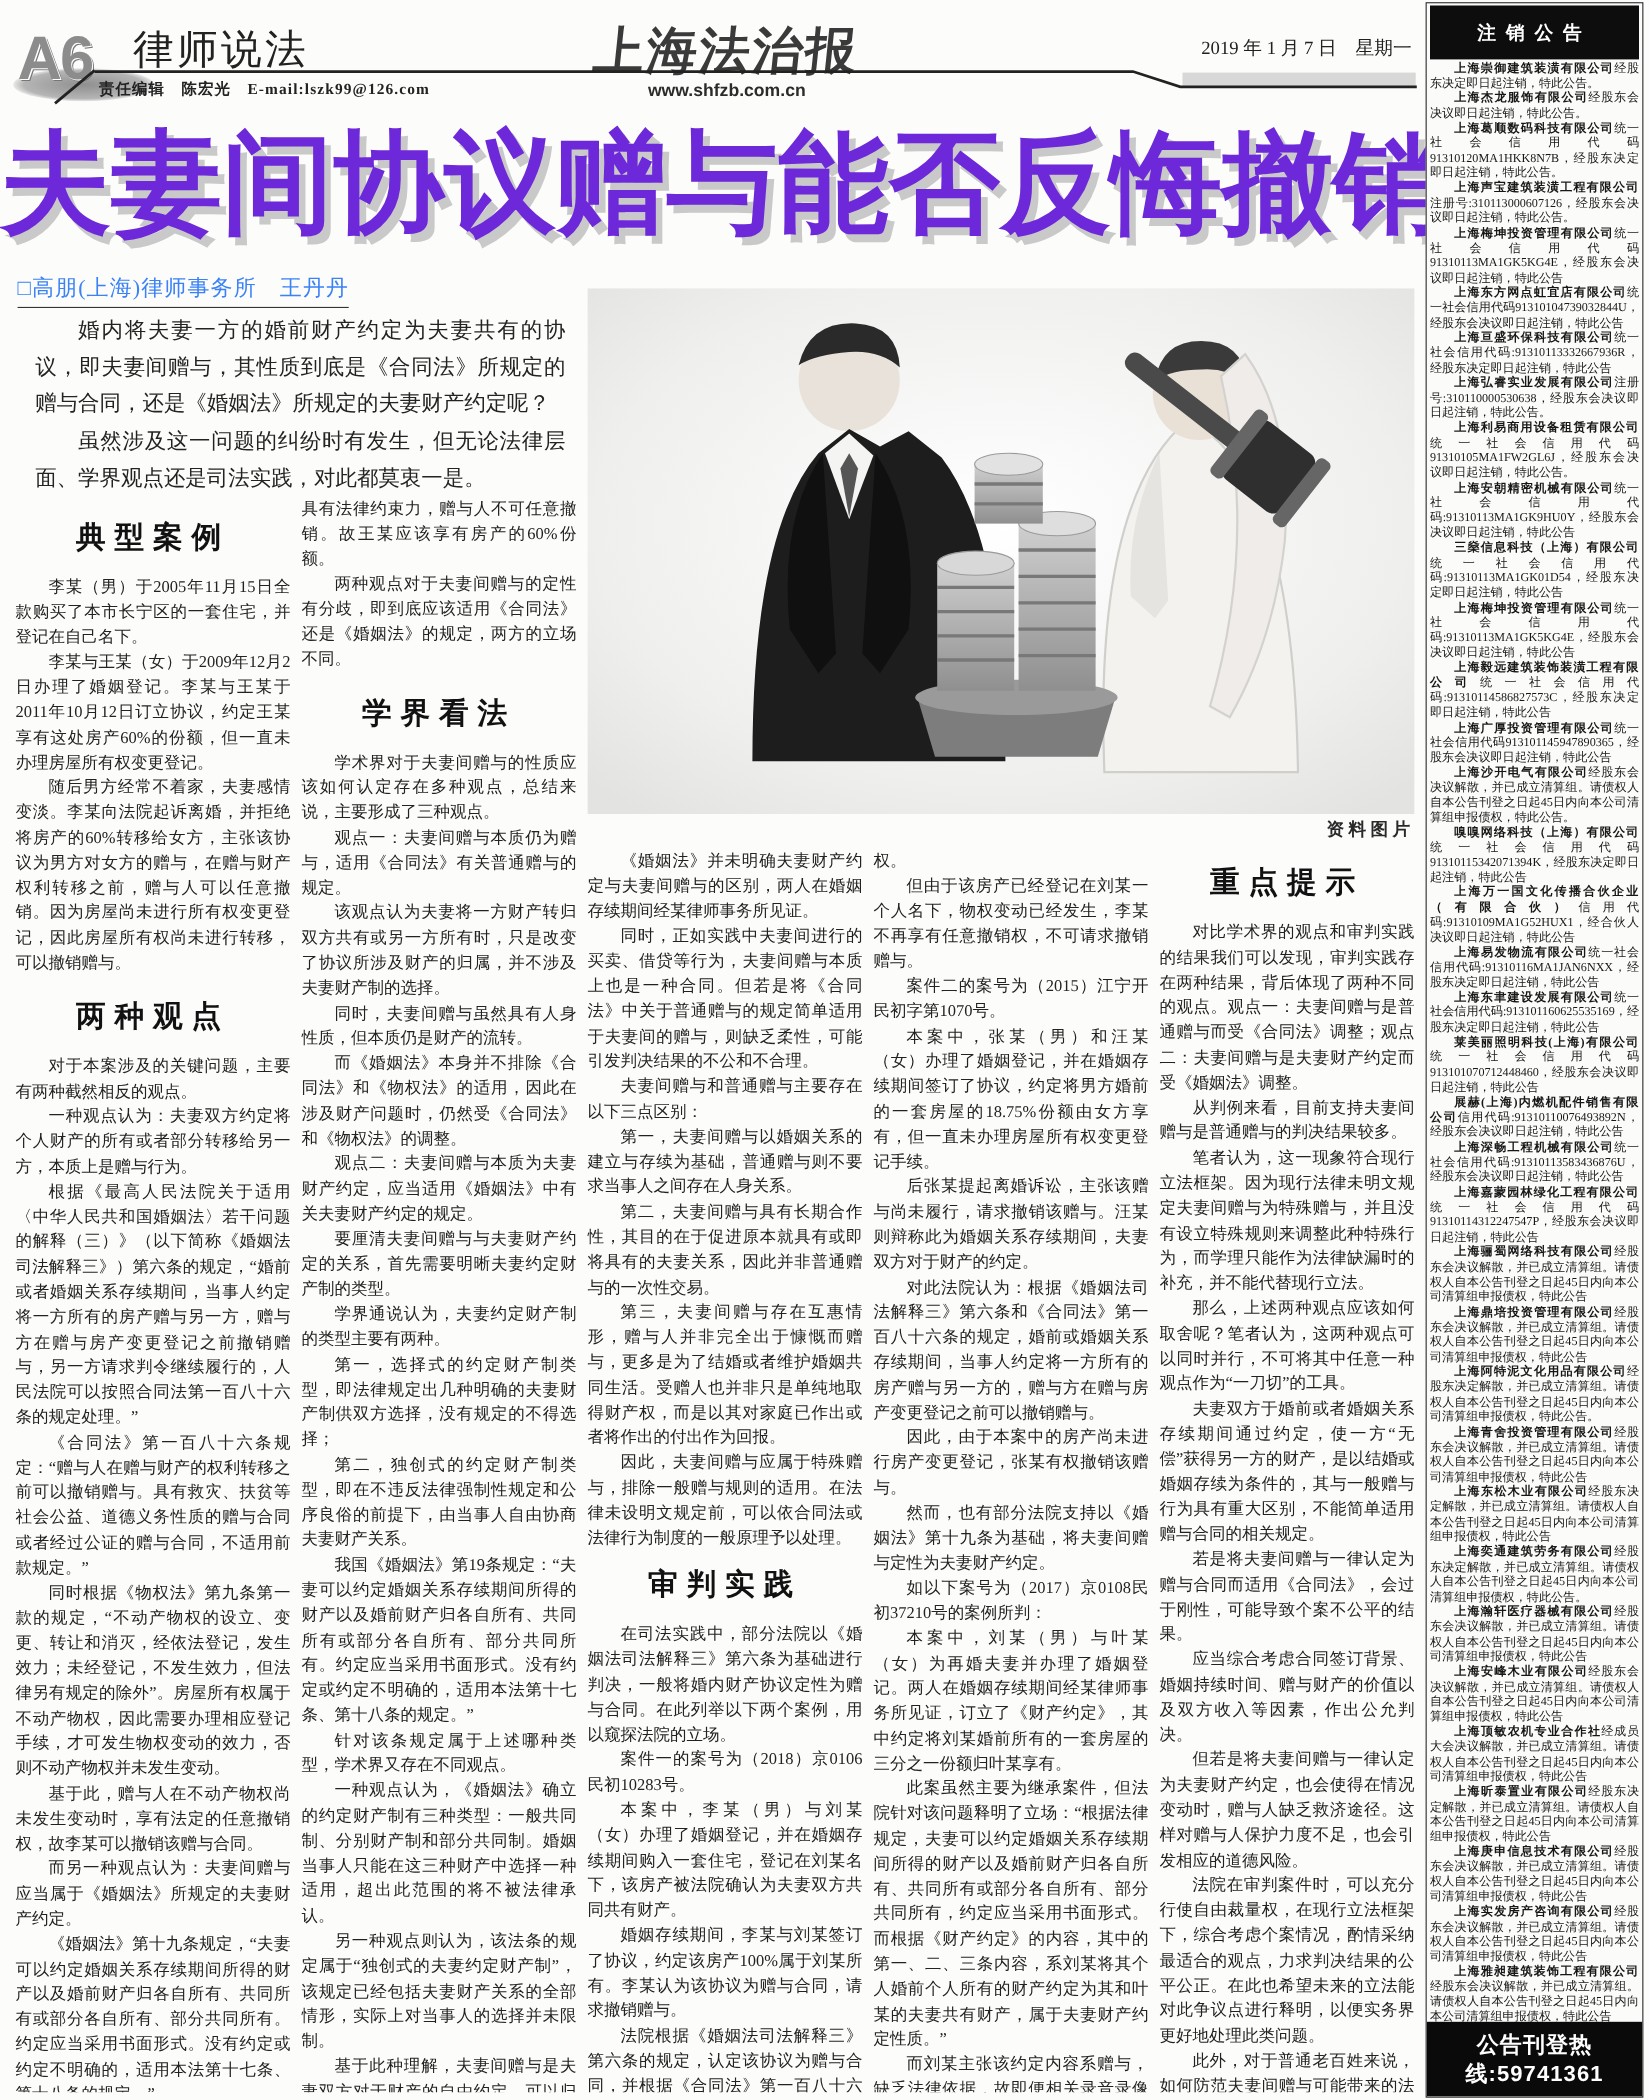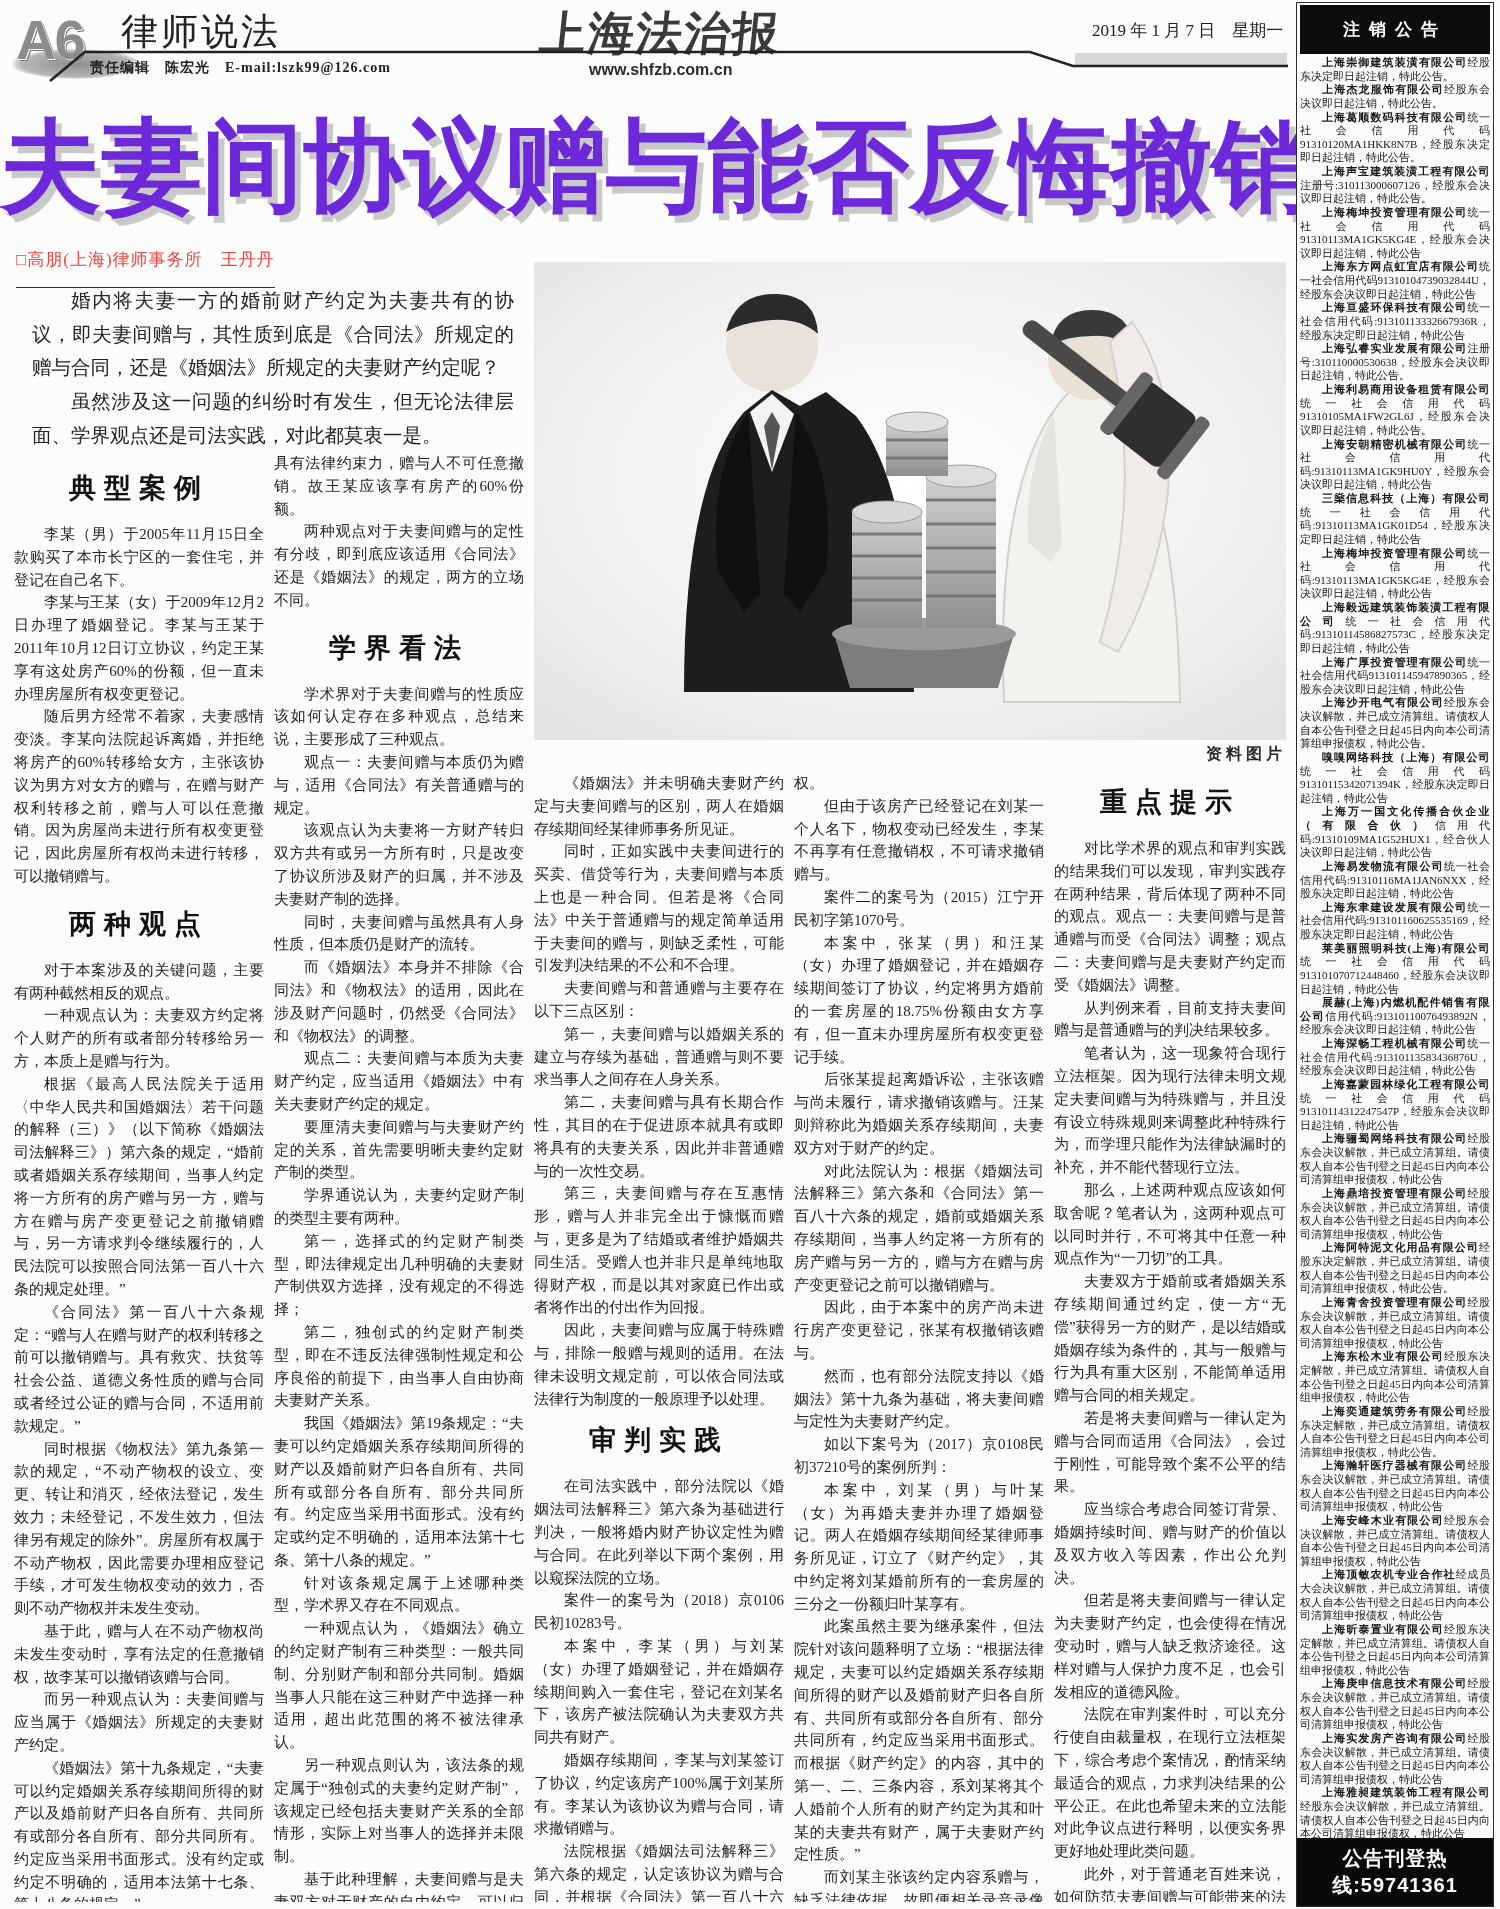--- a/index.html
+++ b/index.html
@@ -2,43 +2,43 @@
 <html><head>
 <meta charset="utf-8">
 <style>
   html,body{margin:0;padding:0;}
   body{
     width:1500px;height:1909px;position:relative;overflow:hidden;
     background:#fcfcfb;color:#1c1c1c;
     font-family:"Liberation Serif",serif;
   }
   
-  .hdr{position:absolute;left:0;top:3px;width:1290px;height:90px;}
+  .hdr{position:absolute;left:0;top:16px;width:1290px;height:90px;}
   .a6-badge{position:absolute;left:8px;top:6px;width:150px;height:72px;}
   .a6-shadow{position:absolute;left:4px;top:40px;width:128px;height:30px;border-radius:50%;
     background:radial-gradient(ellipse at center,#8f8f8f 0%,#b5b5b5 60%,rgba(200,200,200,0) 75%);}
   .a6-text{position:absolute;left:8px;top:-2px;font-family:"Liberation Sans",sans-serif;
     font-size:56px;font-weight:900;color:#8c8c8c;letter-spacing:-2px;
     text-shadow:1px 1px 0 #fff,2px 2px 0 #777;}
   .section-name{position:absolute;left:88px;top:4px;font-family:"Liberation Sans",sans-serif;
     font-size:37px;font-weight:400;color:#222;letter-spacing:3px;margin-left:33px;}
   .editor-line{position:absolute;left:90px;top:56px;font-size:14px;font-weight:bold;color:#222;letter-spacing:1px;}
   .masthead{position:absolute;left:540px;top:0px;font-size:46px;font-weight:900;color:#3a3a3a;
     letter-spacing:2px;transform:skewX(-6deg);font-family:"Liberation Serif",serif;}
   .website{position:absolute;left:572px;top:58px;font-size:16px;font-weight:bold;color:#2b2b2b;
     font-family:"Liberation Sans",sans-serif;margin-left:17px;}
   .issue-date{position:absolute;left:1092px;top:16px;width:200px;font-size:17px;color:#202020;white-space:nowrap;}
   .hdr-rules{position:absolute;left:0;top:0;width:1290px;height:90px;pointer-events:none;}
   .date-strip{position:absolute;left:1075px;top:50px;width:212px;height:13px;background:#d8d8d8;}
   
   .headline{position:absolute;left:0px;top:100px;width:1290px;text-align:center;
     font-family:"Liberation Sans",sans-serif;font-weight:900;font-size:101px;color:#6d28d9;
     letter-spacing:0px;white-space:nowrap;text-shadow:6px 7px 0 #c9c9c9;}
-  .byline{position:absolute;left:16px;top:248px;font-size:17px;color:#ef4444;
-    border-bottom:1.5px solid #333;padding-bottom:16px;letter-spacing:1px;}
+  .byline{position:absolute;left:16px;top:248px;font-size:20px;color:#3b82f6;
+    border-bottom:1.5px solid #333;padding-bottom:4px;letter-spacing:1px;}
   
   .lead{position:absolute;left:32px;top:284px;width:482px;height:166px;overflow:hidden;
     font-size:19.5px;line-height:1.73;text-align:justify;color:#232323;}
   .lead p{margin:0;text-indent:2em;}
   
   .illo{position:absolute;left:534px;top:262px;width:752px;height:478px;overflow:hidden;background:#f6f6f5;}
   .photo-caption{position:absolute;left:1086px;top:744px;width:200px;text-align:right;
     font-size:16px;font-weight:bold;color:#2a2a2a;letter-spacing:4px;}
   
   .body-col{position:absolute;overflow:hidden;font-size:15px;line-height:1.52;

